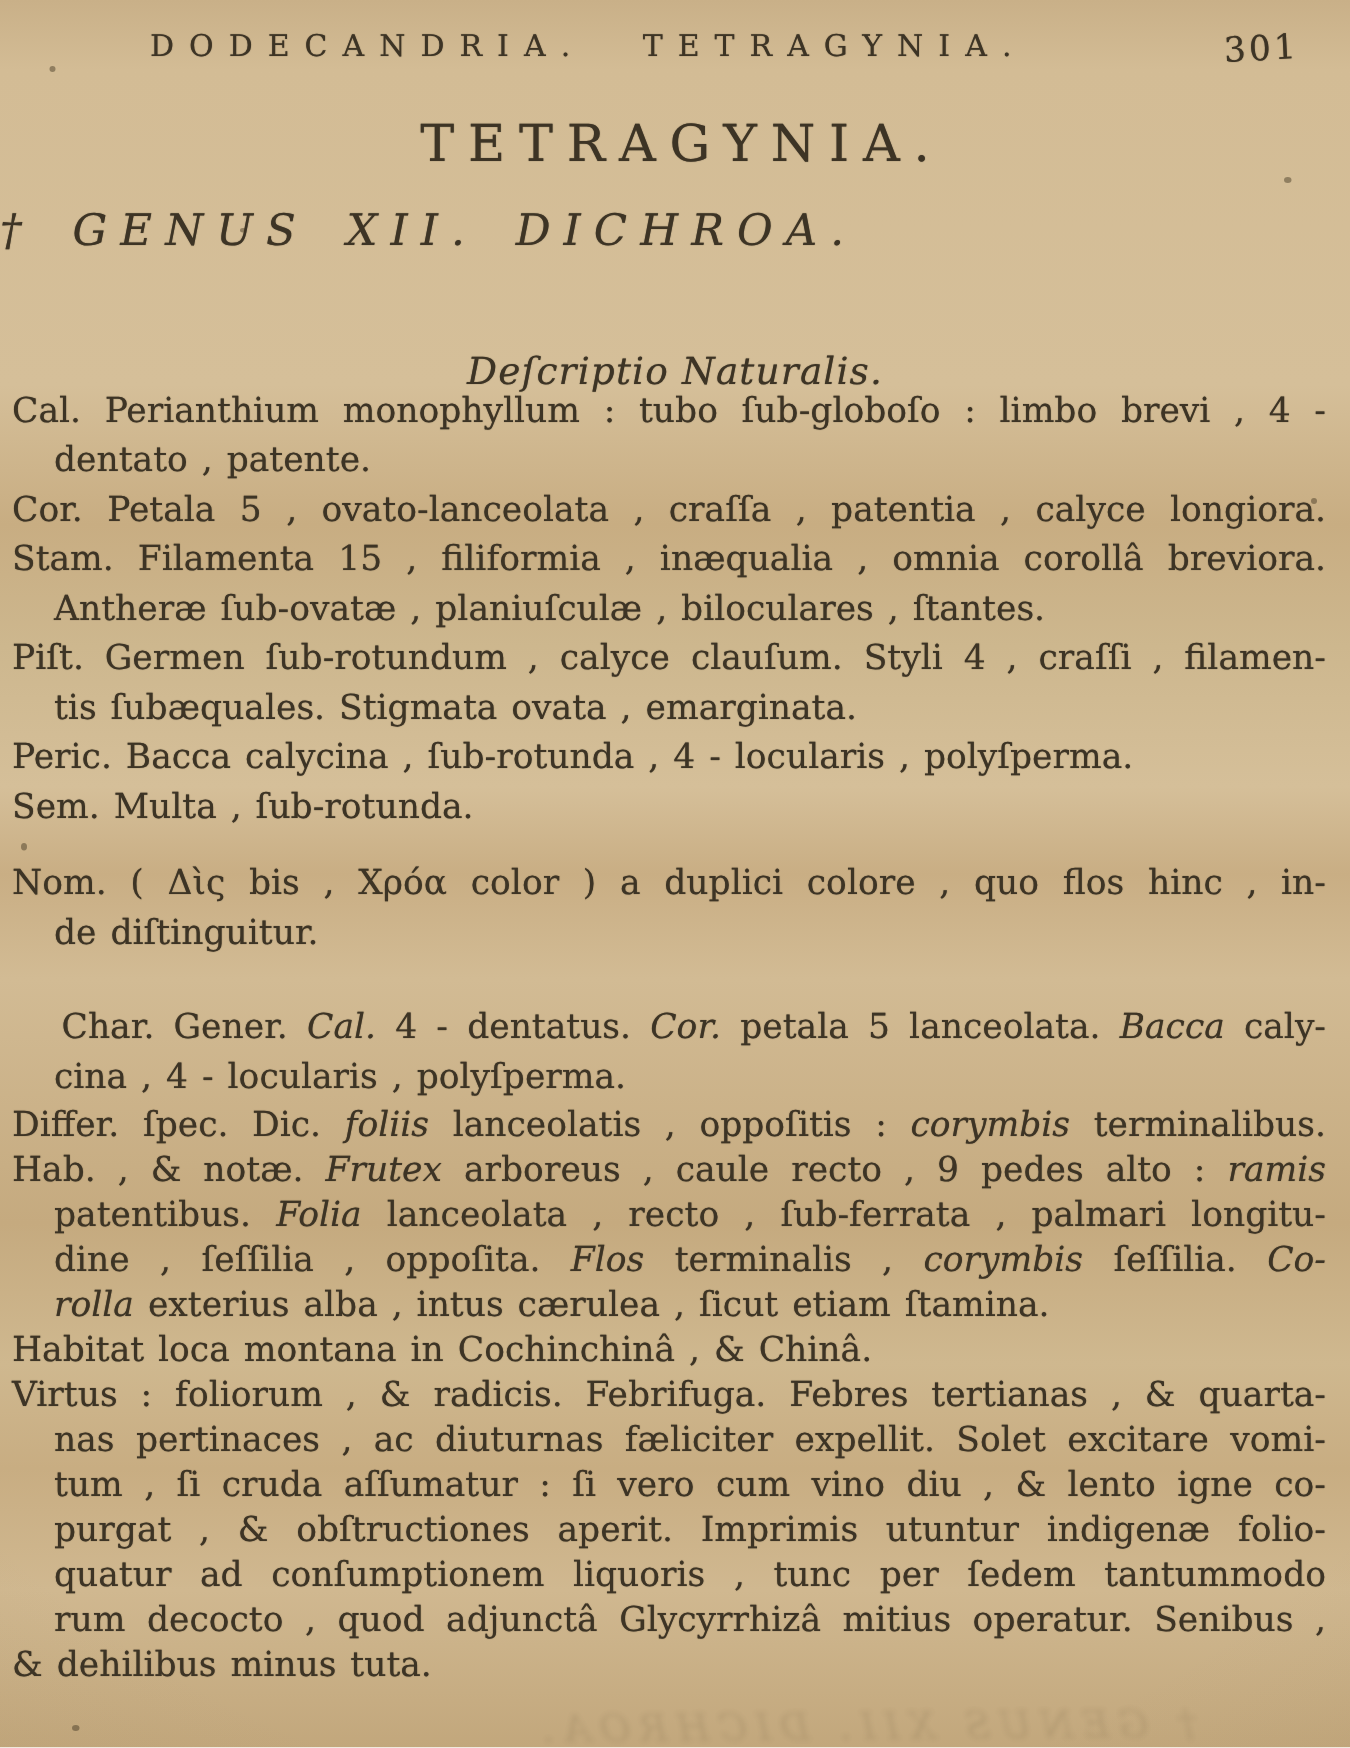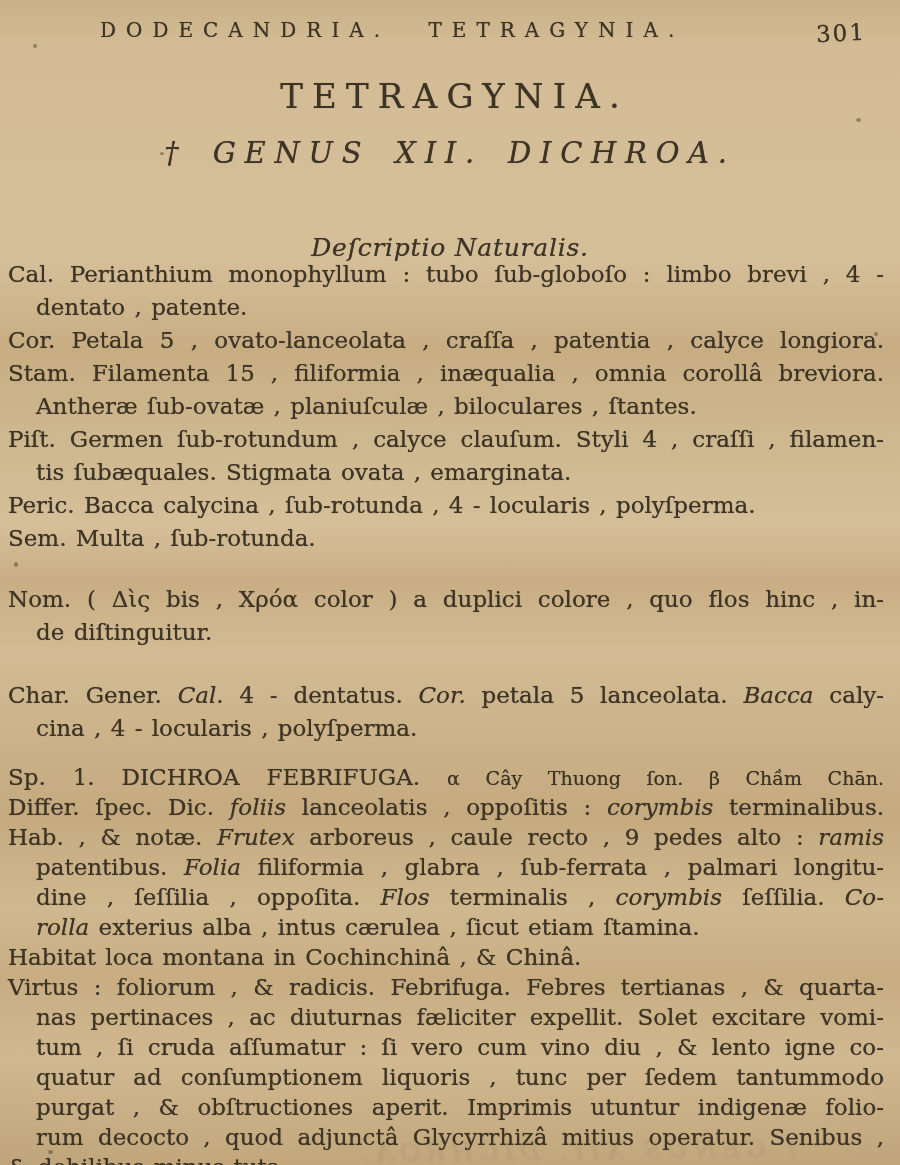--- a/index.html
+++ b/index.html
@@ -29,21 +29,21 @@
     transform:rotate(-3deg);
   }
   .main-title{
     position:absolute;top:76px;left:0;width:100%;
     text-align:center;font-size:34px;
     letter-spacing:0.27em;text-indent:0.27em;
     white-space:nowrap;
   }
   .genus-heading{
     position:absolute;top:136px;left:0;width:100%;
-    text-align:center;font-style:italic;font-size:29px;
+    text-align:left;font-style:italic;font-size:29px;
     letter-spacing:0.30em;word-spacing:0.25em;
     white-space:nowrap;
   }
   .descr-heading{
     position:absolute;top:201px;left:0;width:100%;
     text-align:center;font-style:italic;font-size:25px;
     letter-spacing:0.03em;
     margin-top:32px;
   }
   .body-text{
@@ -85,36 +85,35 @@
   <div class="body-text">
       <div class="line s1 j"><span>Cal. Perianthium monophyllum : tubo ſub-globoſo : limbo brevi , 4 -</span></div>
       <div class="line s1 ind"><span>dentato , patente.</span></div>
       <div class="line s1 j"><span>Cor. Petala 5 , ovato-lanceolata , craſſa , patentia , calyce longiora.</span></div>
       <div class="line s1 j"><span>Stam. Filamenta 15 , filiformia , inæqualia , omnia corollâ breviora.</span></div>
       <div class="line s1 ind"><span>Antheræ ſub-ovatæ , planiuſculæ , biloculares , ſtantes.</span></div>
       <div class="line s1 j"><span>Piſt. Germen ſub-rotundum , calyce clauſum. Styli 4 , craſſi , filamen-</span></div>
       <div class="line s1 ind"><span>tis ſubæquales. Stigmata ovata , emarginata.</span></div>
       <div class="line s1"><span>Peric. Bacca calycina , ſub-rotunda , 4 - locularis , polyſperma.</span></div>
       <div class="line s1"><span>Sem. Multa , ſub-rotunda.</span></div>
-      <div class="line s1 j" style="margin-top: 28px;"><span>Nom. ( Δὶς bis , Χρόα color ) a duplici colore , quo flos hinc , in-</span></div>
+      <div class="line s1 j" style="margin-top: 18px;"><span>Nom. ( Δὶς bis , Χρόα color ) a duplici colore , quo flos hinc , in-</span></div>
       <div class="line s1 ind"><span>de diſtinguitur.</span></div>
-      <div class="line s2 j" style="margin-top: 30px;"><span>Char. Gener. </span><span class="it">Cal.</span><span> 4 - dentatus. </span><span class="it">Cor.</span><span> petala 5 lanceolata. </span><span class="it">Bacca</span><span> caly-</span></div>
+      <div class="line s2 j" style="margin-top: 30px; margin-left: 33px;"><span>Char. Gener. </span><span class="it">Cal.</span><span> 4 - dentatus. </span><span class="it">Cor.</span><span> petala 5 lanceolata. </span><span class="it">Bacca</span><span> caly-</span></div>
       <div class="line s2 ind"><span>cina , 4 - locularis , polyſperma.</span></div>
-      <div class="line s3 j" style="margin-top: 17px;"><span>Sp. 1. DICHROA FEBRIFUGA. </span><span class="sm">α Cây Thuong ſon. β Chầm Chān.</span></div>
       <div class="line s3 j"><span>Differ. ſpec. Dic. </span><span class="it">foliis</span><span> lanceolatis , oppoſitis : </span><span class="it">corymbis</span><span> terminalibus.</span></div>
       <div class="line s3 j"><span>Hab. , &amp; notæ. </span><span class="it">Frutex</span><span> arboreus , caule recto , 9 pedes alto : </span><span class="it">ramis</span></div>
-      <div class="line s3 ind j"><span>patentibus. </span><span class="it">Folia</span><span> filiformia , glabra , ſub-ferrata , palmari longitu-</span></div>
+      <div class="line s3 ind j"><span>patentibus. </span><span class="it">Folia</span><span> lanceolata , recto , ſub-ferrata , palmari longitu-</span></div>
       <div class="line s3 ind j"><span>dine , ſeſſilia , oppoſita. </span><span class="it">Flos</span><span> terminalis , </span><span class="it">corymbis</span><span> ſeſſilia. </span><span class="it">Co-</span></div>
       <div class="line s3 ind"><span class="it">rolla</span><span> exterius alba , intus cærulea , ſicut etiam ſtamina.</span></div>
       <div class="line s3"><span>Habitat loca montana in Cochinchinâ , &amp; Chinâ.</span></div>
       <div class="line s3 j"><span>Virtus : foliorum , &amp; radicis. Febrifuga. Febres tertianas , &amp; quarta-</span></div>
       <div class="line s3 ind j"><span>nas pertinaces , ac diuturnas fæliciter expellit. Solet excitare vomi-</span></div>
       <div class="line s3 ind j"><span>tum , ſi cruda aſſumatur : ſi vero cum vino diu , &amp; lento igne co-</span></div>
+      <div class="line s3 ind j"><span>purgat , &amp; obſtructiones aperit. Imprimis utuntur indigenæ folio-</span></div>
       <div class="line s3 ind j"><span>quatur ad conſumptionem liquoris , tunc per ſedem tantummodo</span></div>
-      <div class="line s3 ind j"><span>purgat , &amp; obſtructiones aperit. Imprimis utuntur indigenæ folio-</span></div>
       <div class="line s3 ind j"><span>rum decocto , quod adjunctâ Glycyrrhizâ mitius operatur. Senibus ,</span></div>
       <div class="line s3"><span>&amp; dehilibus minus tuta.</span></div>
     </div>
 
   <div class="ghost">† GENUS XII. DICHROA.</div>
 
   <div class="speck a"></div>
   <div class="speck b"></div>
   <div class="speck c"></div>
   <div class="speck d"></div>

